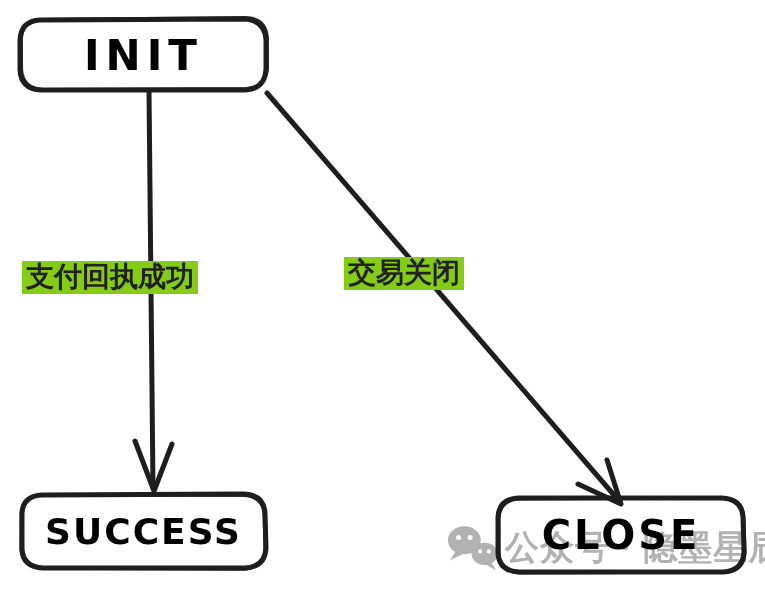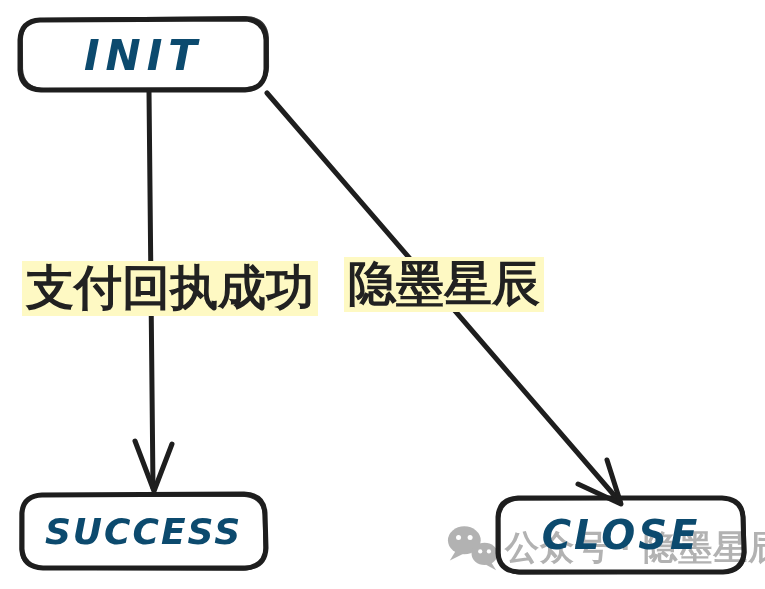--- a/index.html
+++ b/index.html
@@ -21,35 +21,34 @@
     z-index: 2;
     pointer-events: none;
   }
   .node-label {
     position: absolute;
     z-index: 3;
     display: flex;
     align-items: center;
     justify-content: center;
     font-family: "DejaVu Sans", sans-serif;
-    font-style: italic;
     font-weight: 700;
-    color: #0c4a6e;
+    color: #000000;
   }
   .node-label.init    { left: 20px;  top: 19px;  width: 247px; height: 72px; font-size: 42px; letter-spacing: 6px; }
   .node-label.success { left: 22px;  top: 495px; width: 243px; height: 73px; font-size: 36px; letter-spacing: 2px; }
   .node-label.close   { left: 498px; top: 498px; width: 246px; height: 74px; font-size: 40px; letter-spacing: 3px; }
   .edge-label {
     position: absolute;
     z-index: 3;
-    background: #fef9c3;
+    background: #84cc16;
     color: #212121;
     font-family: "Liberation Sans", sans-serif;
     font-weight: 600;
-    font-size: 48px;
+    font-size: 28px;
     line-height: 1.1;
     white-space: nowrap;
     padding: 1px 4px;
   }
   .edge-label.pay   { left: 22px;  top: 261px; }
   .edge-label.close-edge { left: 344px; top: 257px; }
   .watermark {
     position: absolute;
     left: 446px;
     top: 524px;
@@ -108,15 +107,15 @@
       <path stroke-width="5" d="M 267 93 C 385 230 505 368 620 502"></path>
       <path stroke-width="5" d="M 578 484 L 621 504 L 607 460"></path>
     </g>
   </svg>
 
   <div class="node-label init">INIT</div>
   <div class="node-label success">SUCCESS</div>
   <div class="node-label close">CLOSE</div>
 
   <div class="edge-label pay">支付回执成功</div>
-  <div class="edge-label close-edge">隐墨星辰</div>
+  <div class="edge-label close-edge">交易关闭</div>
 
 </div>
 
 </body></html>

